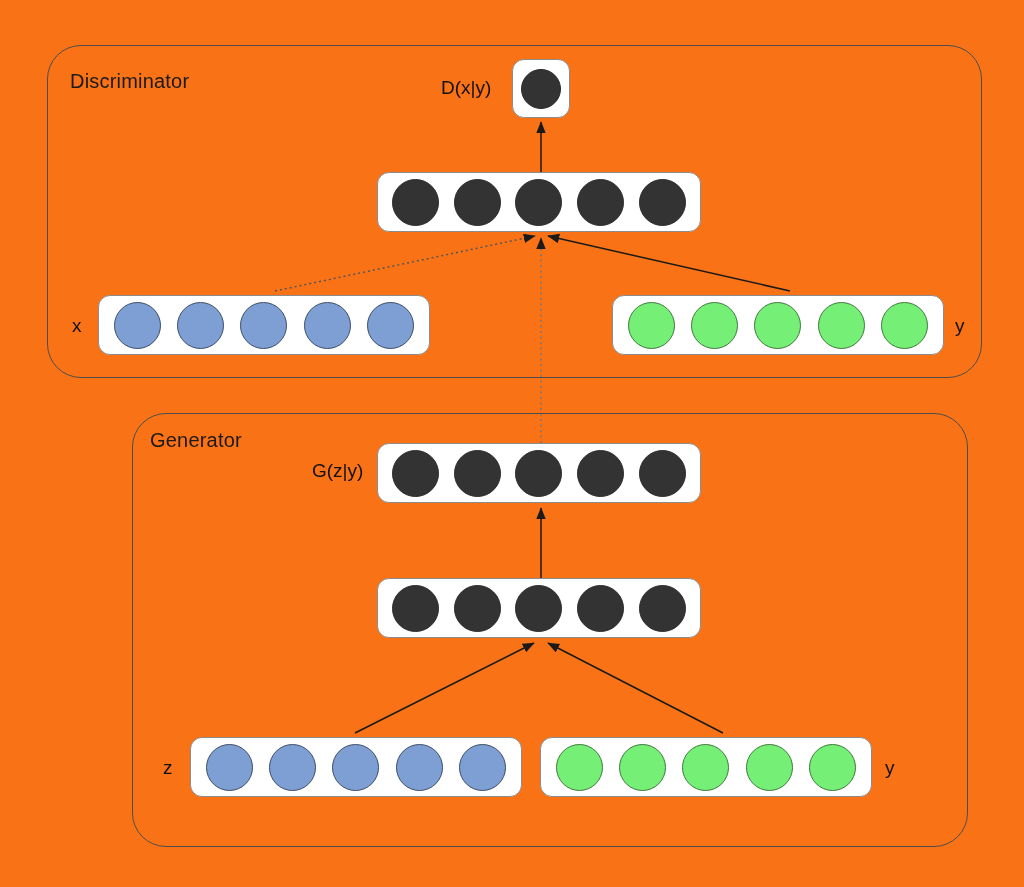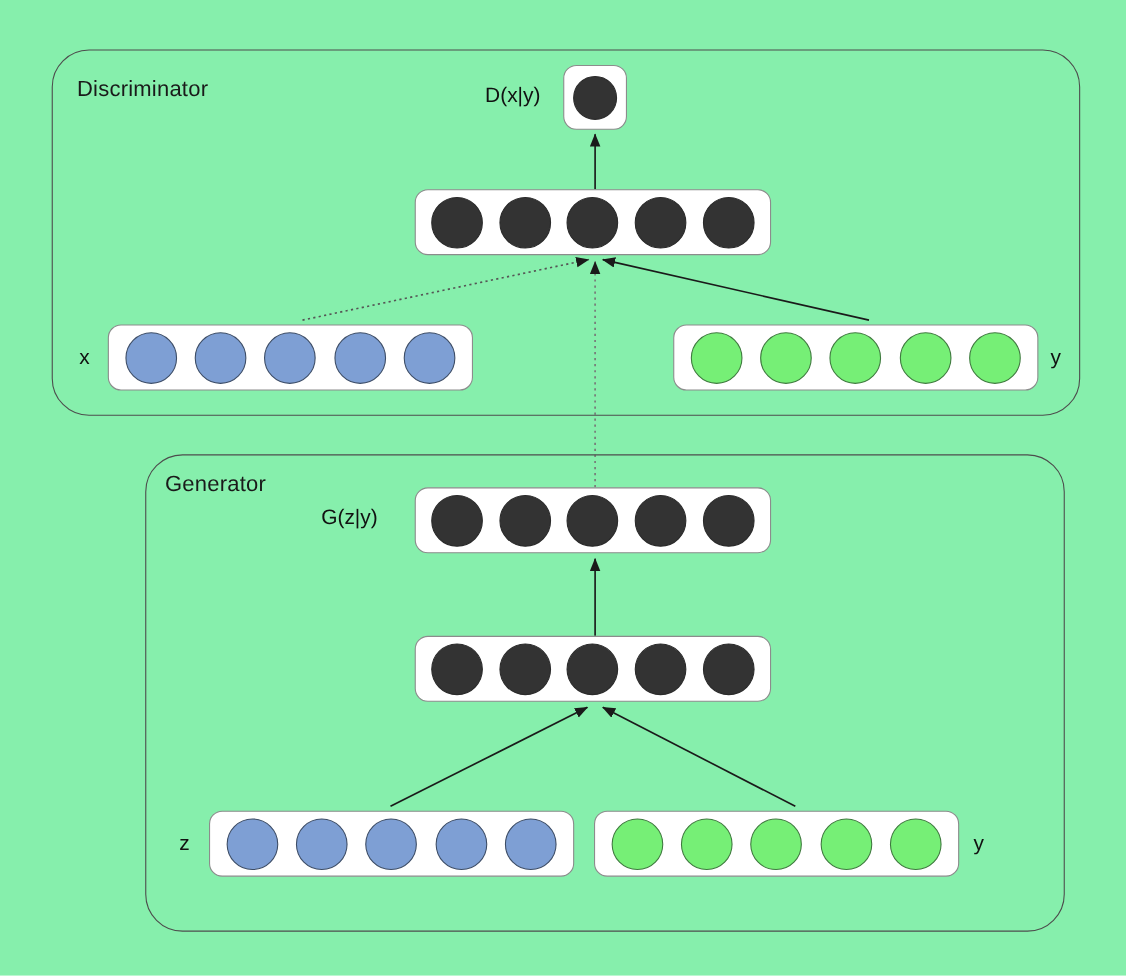--- a/index.html
+++ b/index.html
@@ -8,21 +8,21 @@
     padding: 0;
     background: #ffffff;
   }
   body {
     font-family: "Liberation Sans", sans-serif;
   }
   #canvas {
     position: relative;
     width: 1024px;
     height: 887px;
-    background: #86efac;
+    background: #f97316;
     overflow: hidden;
   }
   svg#wires {
     position: absolute;
     left: 0;
     top: 0;
     width: 1024px;
     height: 887px;
     pointer-events: none;
   }
@@ -158,21 +158,21 @@
     <div class="node green"></div>
     <div class="node green"></div>
   </div>
 
   <div class="tag" style="left:955px; top:315px;">y</div>
 
   <div class="module" style="left:132px; top:413px; width:836px; height:434px;"></div>
 
   <div class="module-label" style="left:150px; top:429px;">Generator</div>
 
-  <div class="tag" style="left:292px; top:460px;">G(z|y)</div>
+  <div class="tag" style="left:312px; top:460px;">G(z|y)</div>
 
   <div class="layer-box" style="left:377px; top:443px; width:324px; height:60px;">
     <div class="node dark"></div>
     <div class="node dark"></div>
     <div class="node dark"></div>
     <div class="node dark"></div>
     <div class="node dark"></div>
   </div>
 
   <div class="layer-box" style="left:377px; top:578px; width:324px; height:60px;">

